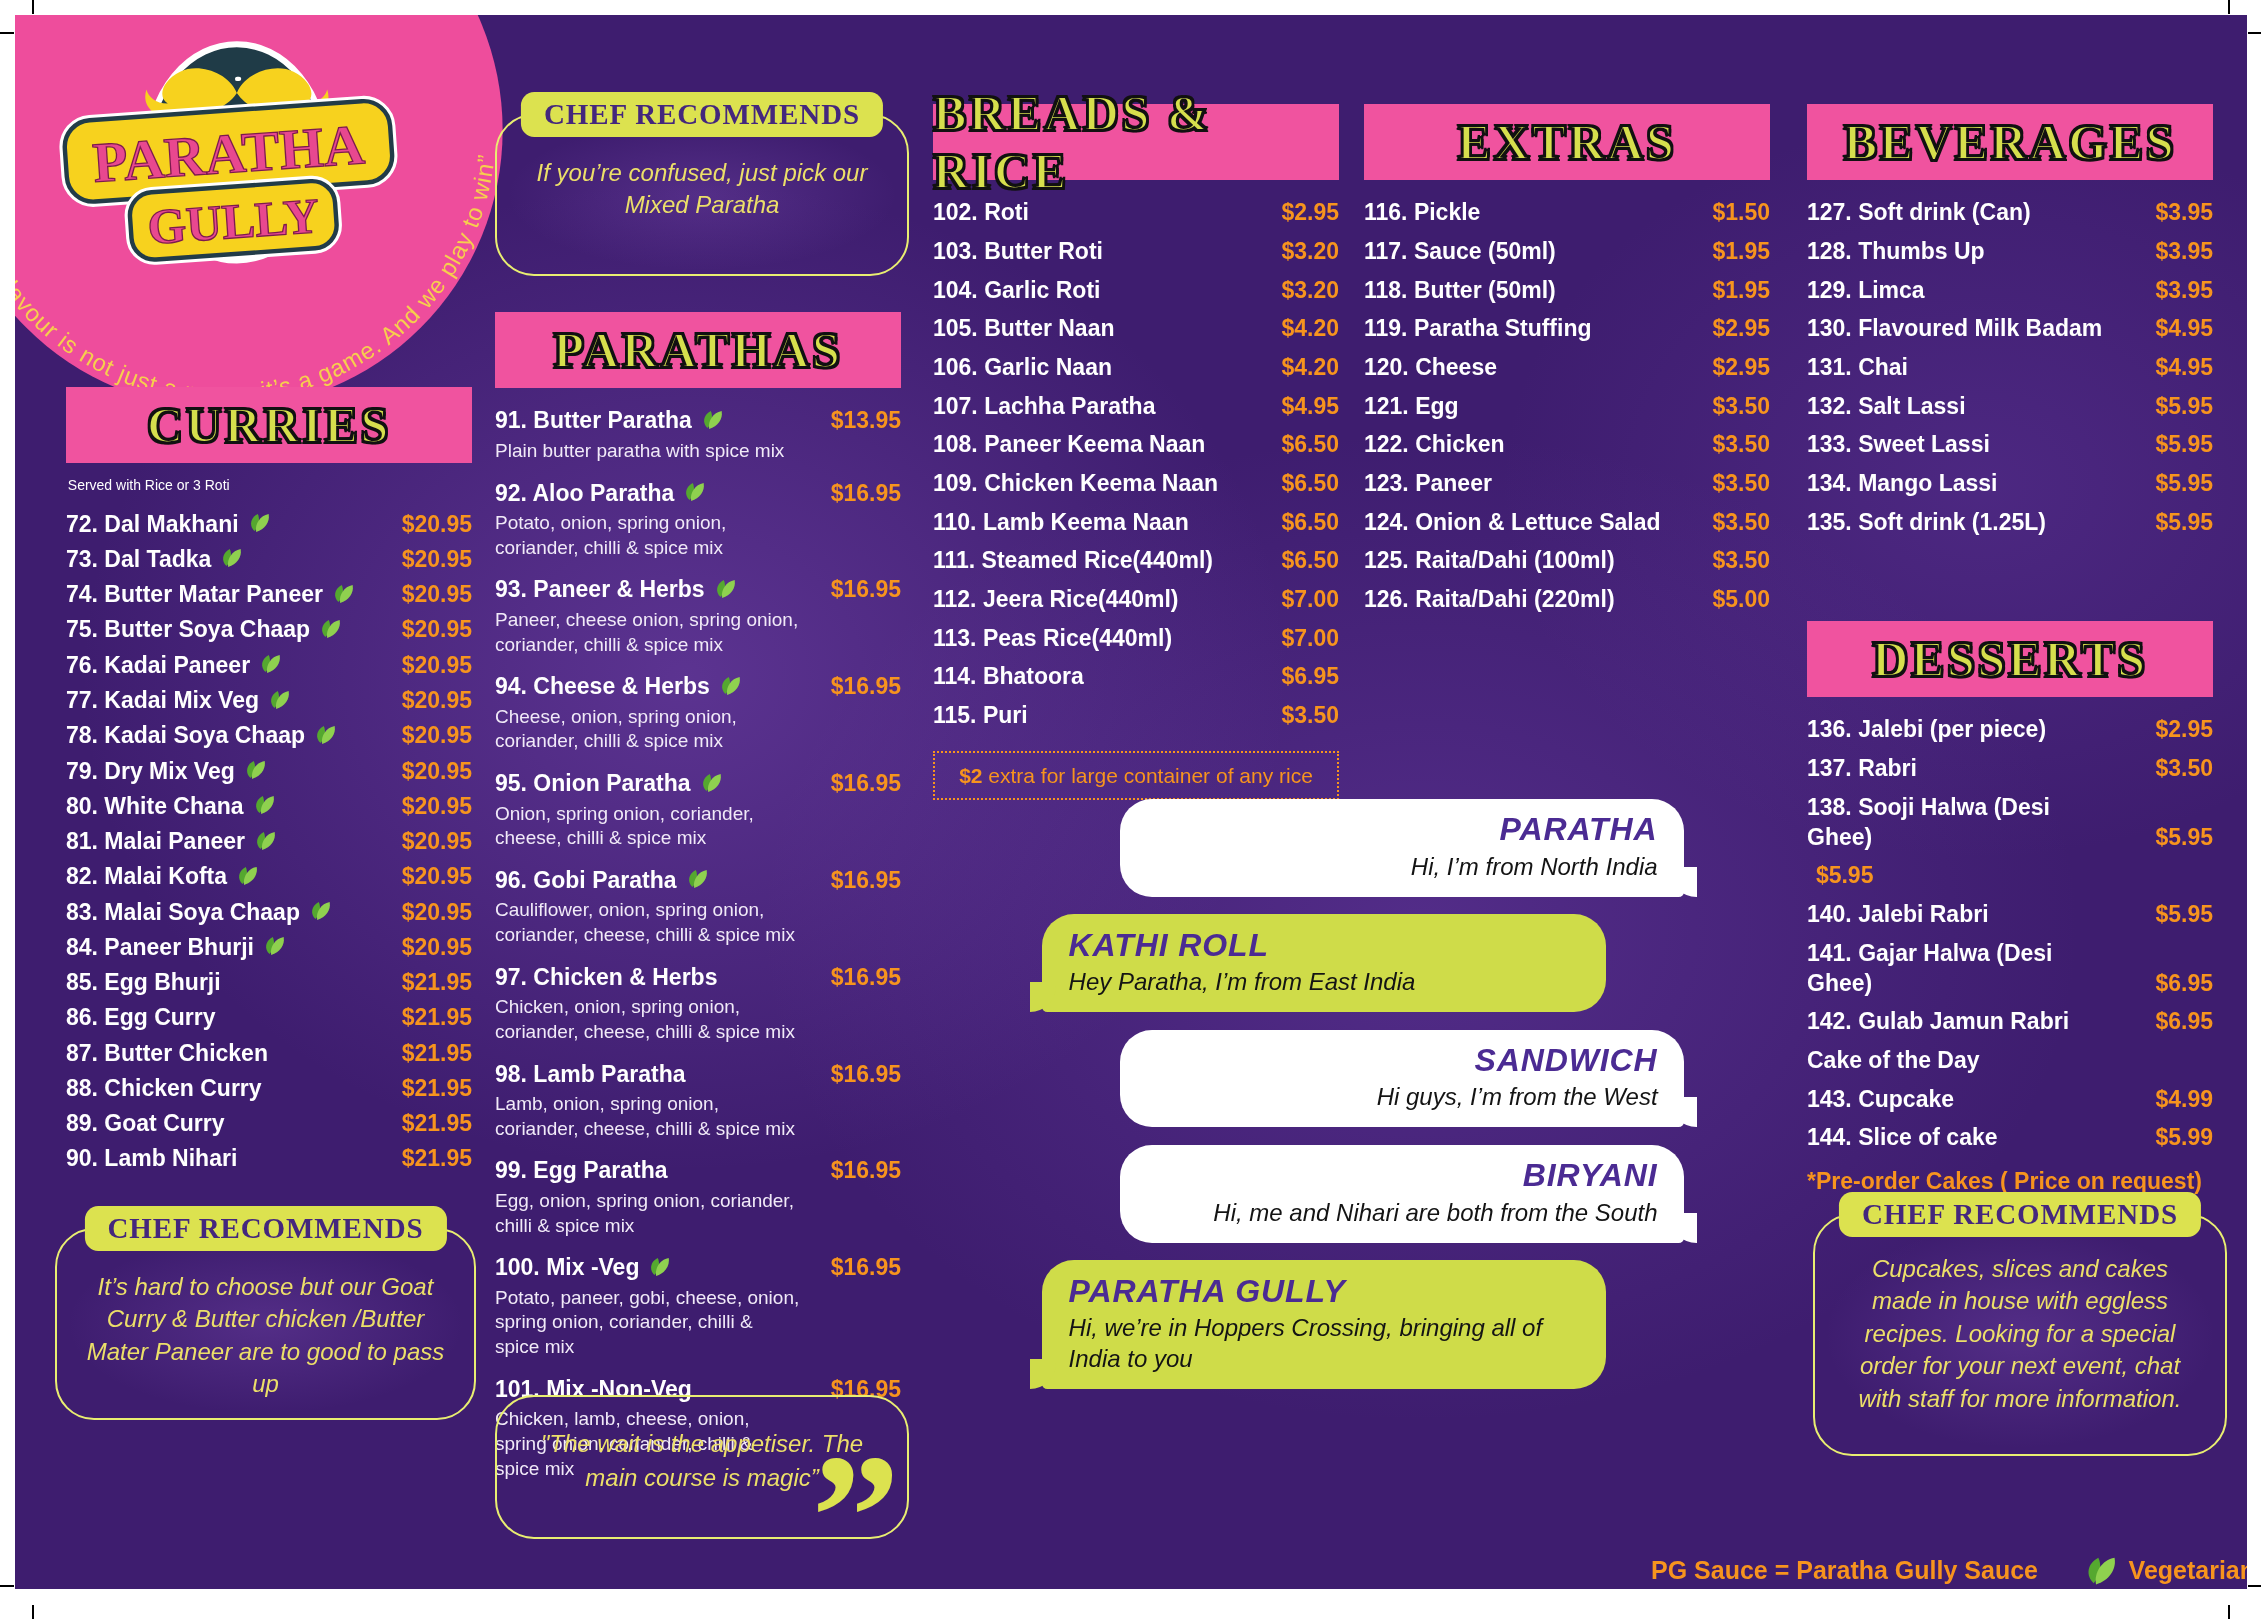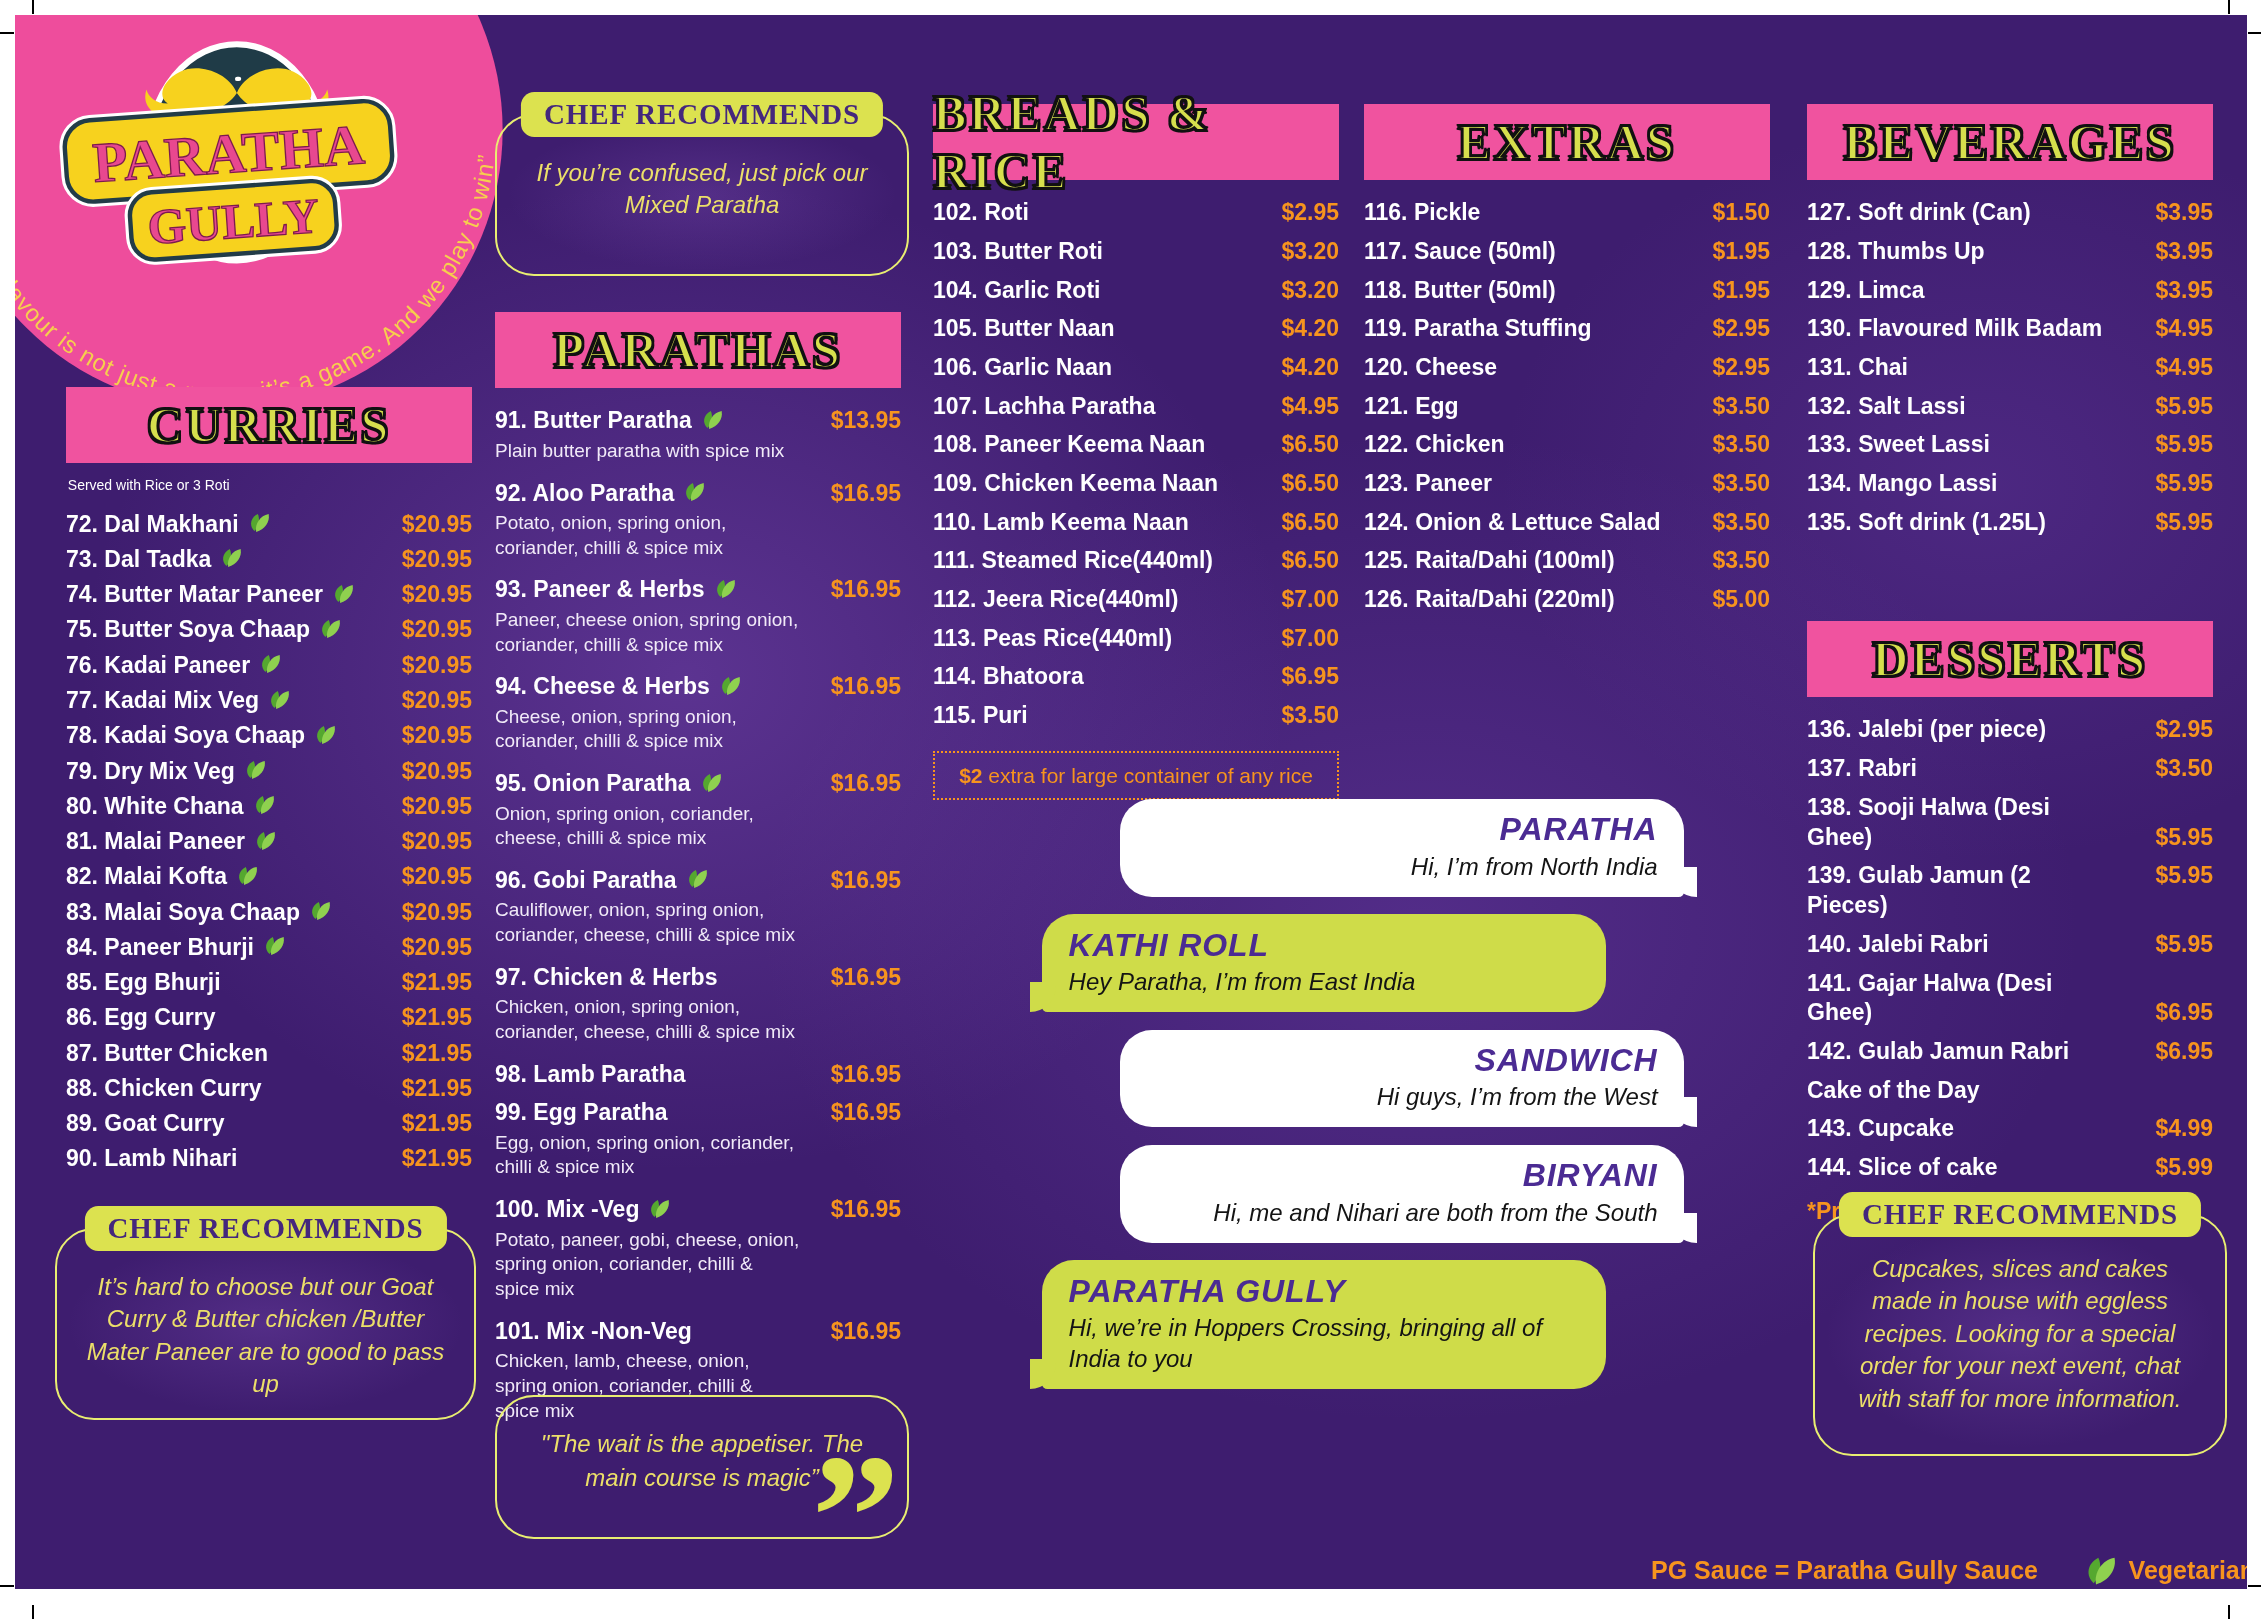--- a/index.html
+++ b/index.html
@@ -341,20 +341,21 @@
               <span class="iname">97. Chicken &amp; Herbs</span>
               <span class="iprice">$16.95</span>
             </div>
             <div class="idesc">Chicken, onion, spring onion, coriander, cheese, chilli &amp; spice mix</div>
           </div>
           <div class="iblock">
             <div class="mrow">
               <span class="iname">98. Lamb Paratha</span>
               <span class="iprice">$16.95</span>
             </div>
+            <div class="idesc">Lamb, onion, spring onion, coriander, cheese, chilli &amp; spice mix</div>
           </div>
           <div class="iblock">
             <div class="mrow">
               <span class="iname">99. Egg Paratha</span>
               <span class="iprice">$16.95</span>
             </div>
             <div class="idesc">Egg, onion, spring onion, coriander, chilli &amp; spice mix</div>
           </div>
           <div class="iblock">
             <div class="mrow">
@@ -653,21 +654,20 @@
             </div>
           </div>
           <div class="iblock">
             <div class="mrow pb">
               <span class="iname">138. Sooji Halwa (Desi Ghee)</span>
               <span class="iprice">$5.95</span>
             </div>
           </div>
           <div class="iblock">
             <div class="mrow">
-              <span class="iname">139. Gulab Jamun (2 Pieces)</span>
               <span class="iprice">$5.95</span>
             </div>
           </div>
           <div class="iblock">
             <div class="mrow">
               <span class="iname">140. Jalebi Rabri</span>
               <span class="iprice">$5.95</span>
             </div>
           </div>
           <div class="iblock">

